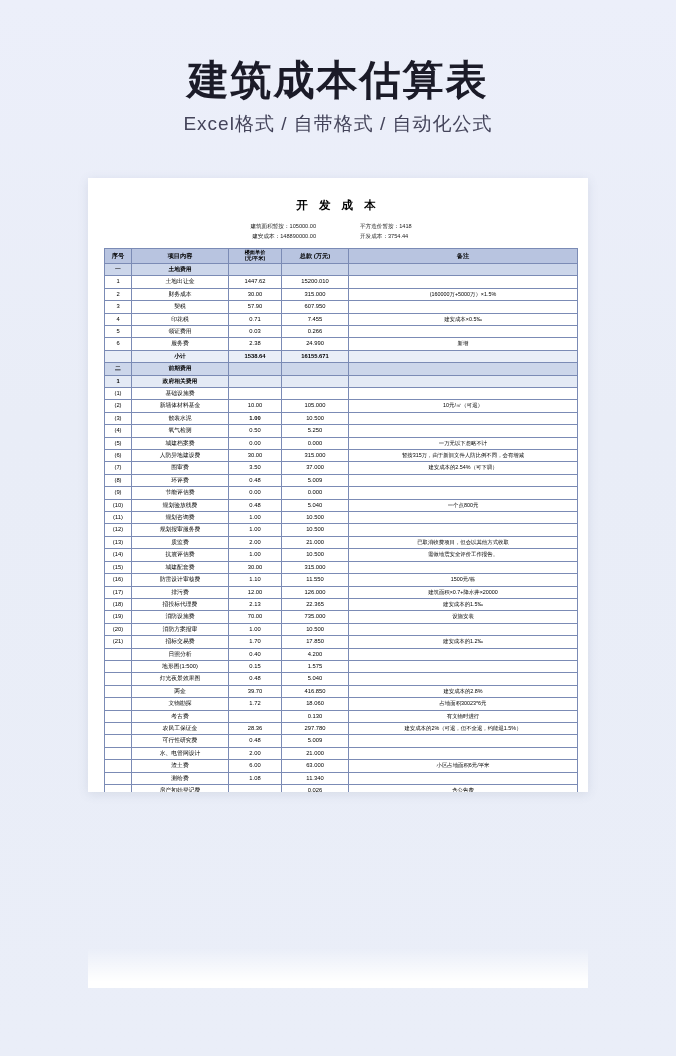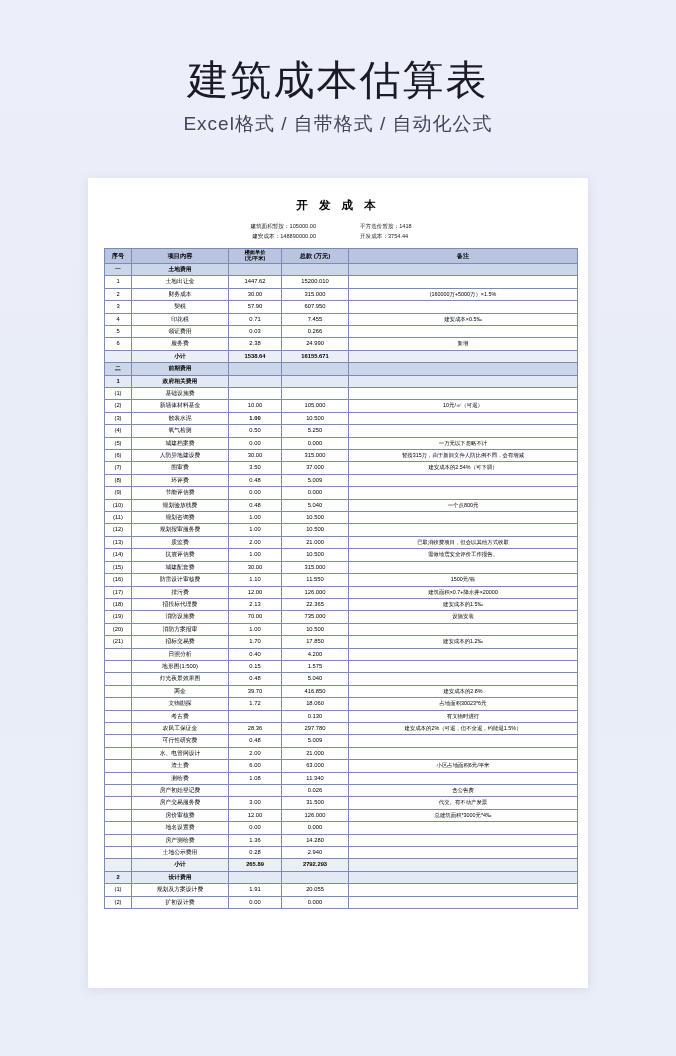--- a/index.html
+++ b/index.html
@@ -18,37 +18,37 @@
     height: 1056px;
     position: relative;
     background: linear-gradient(180deg,#eceffa 0%, #e9edf7 40%, #eaeef8 100%);
   }
   .hero {
     padding-top: 58px;
     text-align: center;
   }
   .hero-title {
     font-size: 41px;
-    font-weight: normal;
+    font-weight: bold;
     color: #1b1b28;
     letter-spacing: 2px;
     line-height: 1.1;
   }
   .hero-sub {
     margin-top: 8px;
     font-size: 19px;
     color: #44445a;
     letter-spacing: 1px;
   }
   .sheet-wrap {
     position: absolute;
     top: 178px;
     left: 88px;
     width: 500px;
-    height: 810px;
+    height: 614px;
     background: #ffffff;
     box-shadow: 0 2px 10px rgba(80,90,120,0.13);
     overflow: hidden;
   }
   .sheet-inner {
     padding: 12px 16px 0 16px;
   }
   .doc-title {
     text-align: center;
     font-size: 11.5px;

